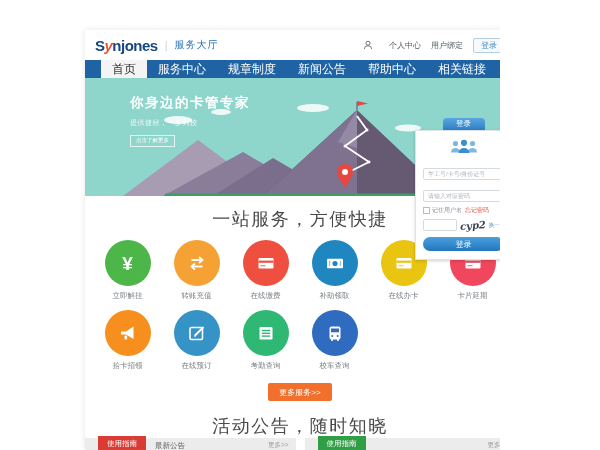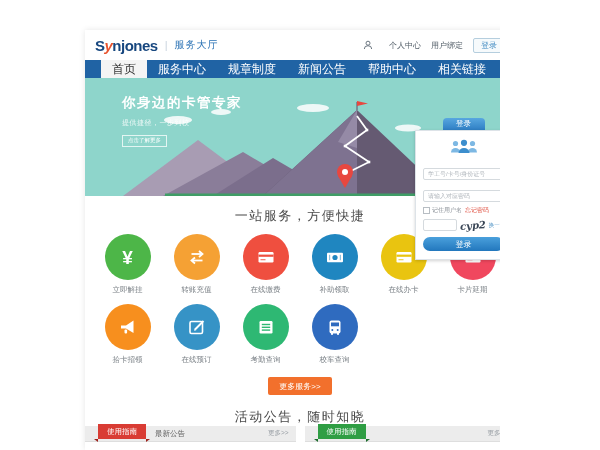--- a/index.html
+++ b/index.html
@@ -18,21 +18,21 @@
   .hdr-link + .hdr-link{margin-left:10px;}
   .top-login{font-size:8px;color:#4a90c4;border:1px solid #b5cede;border-radius:2px;padding:1px 7px;margin-left:10px;background:#f6fafc;cursor:pointer;}
 
   
   .nav{height:18px;background:#2063a4;display:flex;padding-left:16px;}
   .nav-item{font-size:12px;color:#fff;line-height:18px;padding:0 11px;cursor:pointer;white-space:nowrap;}
   .nav-item.active{background:#f4f4f4;color:#333;}
 
   
   .hero{height:118px;background:#8ed5cb;position:relative;}
-  .hero-text{position:absolute;left:37px;top:16px;color:#fff;z-index:2;}
+  .hero-text{position:absolute;left:45px;top:16px;color:#fff;z-index:2;}
   .hero-title{font-size:13.5px;font-weight:bold;letter-spacing:1.5px;}
   .hero-sub{font-size:7px;opacity:.88;margin-top:6px;letter-spacing:.5px;}
   .hero-cta{display:inline-block;margin-top:6px;font-size:5.5px;border:1px solid rgba(255,255,255,.75);padding:1.5px 5px;color:#fff;cursor:pointer;}
   .mtn{position:absolute;left:18px;bottom:0;width:345px;height:96px;}
 
   
   .login-card{position:absolute;right:3px;top:40px;width:97px;z-index:5;text-align:center;}
   .lc-tab{width:42px;height:12px;margin:0 auto;background:linear-gradient(#58a7e0,#2f7fc4);border-radius:4px 4px 0 0;color:#fff;font-size:7.5px;line-height:12px;cursor:pointer;}
   .lc-body{background:#fff;border:1px solid #dde3e8;box-shadow:0 1px 3px rgba(0,0,0,.18);padding:5px 7px 8px;}
   .lc-users{margin:2px 0 4px;}
@@ -42,21 +42,21 @@
   .lc-check{width:5px;height:5px;border:1px solid #b7bdc3;margin-right:2px;display:inline-block;background:#fff;cursor:pointer;}
   .lc-forgot{color:#e05546;margin-left:3px;cursor:pointer;}
   .lc-captcha-row{display:flex;align-items:center;margin-bottom:6px;}
   .lc-captcha-input{width:34px;height:12px;border:1px solid #d5dade;border-radius:2px;box-sizing:border-box;}
   .lc-captcha{font-family:"DejaVu Serif",serif;font-style:italic;font-weight:bold;font-size:10px;color:#3a4656;margin:0 3px;transform:rotate(-4deg);cursor:pointer;}
   .lc-refresh{font-size:5.5px;color:#4a90c4;cursor:pointer;white-space:nowrap;}
   .lc-submit{display:block;width:100%;height:14px;border:none;border-radius:7px;background:linear-gradient(#4aa0dc,#2277bd);color:#fff;font-size:8px;line-height:14px;cursor:pointer;}
 
   
   .services{text-align:center;padding-top:11px;background:#fff;}
-  .sec-title{font-size:13px;color:#4a4a4a;letter-spacing:1.5px;}
+  .sec-title{font-size:18px;color:#4a4a4a;letter-spacing:1.5px;}
   .svc-grid{display:grid;grid-template-columns:repeat(6,1fr);padding:0 8px;margin-top:9px;row-gap:9px;}
   .svc-cell{cursor:pointer;}
   .svc-circle{width:46px;height:46px;border-radius:50%;margin:0 auto;display:flex;align-items:center;justify-content:center;background:var(--bg);}
   .svc-label{font-size:7.5px;color:#7a8086;margin-top:5px;}
   .svc-glyph{color:#fff;font-size:19px;font-weight:bold;line-height:1;}
   .c0{--bg:#4db648;} .c1{--bg:#f5a134;} .c2{--bg:#ef4f3f;} .c3{--bg:#7d70e2;}
   .c4{--bg:#82d3a2;} .c5{--bg:#1f86c0;} .c6{--bg:#e9c410;} .c7{--bg:#f0475e;}
   .c8{--bg:#f78f1e;} .c9{--bg:#3693c6;} .c10{--bg:#2eb873;} .c11{--bg:#2f6bbf;}
   .more-btn{display:inline-block;margin-top:12px;background:#f2702c;color:#fff;font-size:8px;padding:3.5px 11px;border-radius:2px;cursor:pointer;}
 

